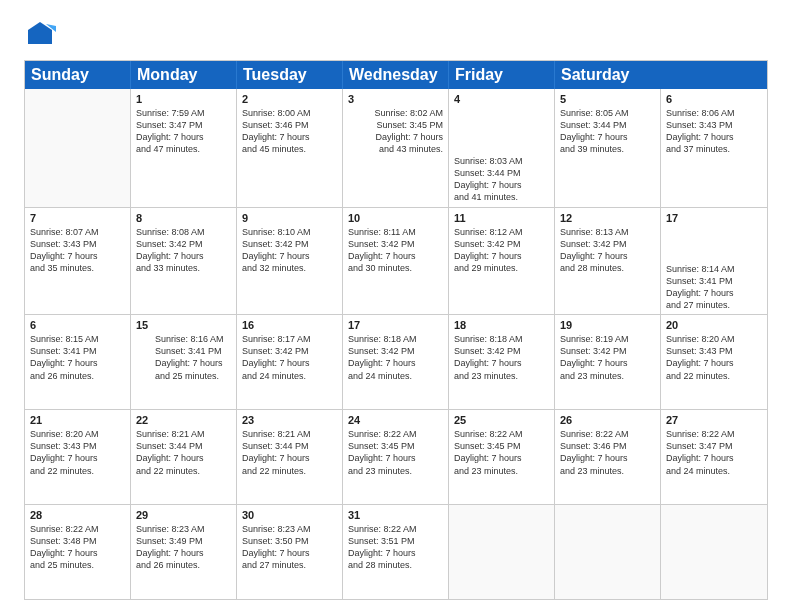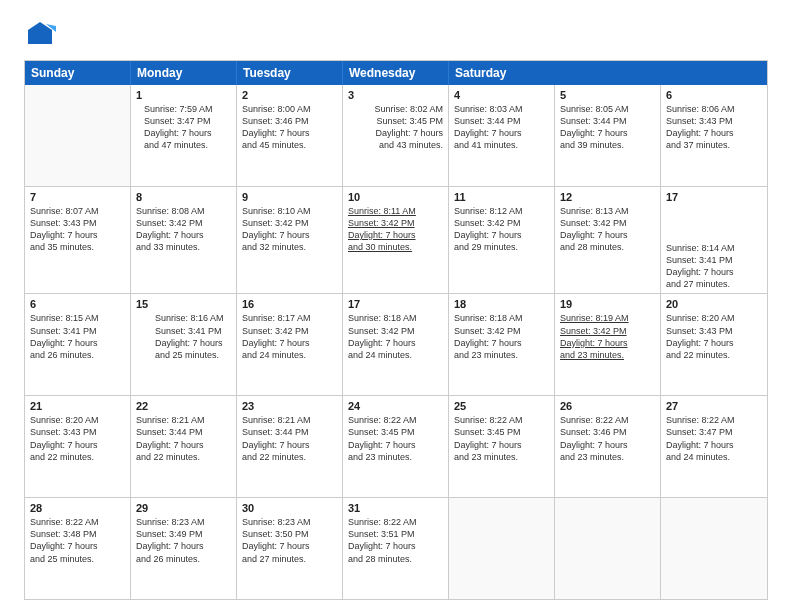--- a/index.html
+++ b/index.html
@@ -67,21 +67,21 @@
       flex-direction: column;
       border: 1px solid #ccc;
     }
     .cal-header {
       display: grid;
       grid-template-columns: repeat(7, 1fr);
       background: #1565c0;
     }
     .cal-header-cell {
       color: #fff;
-      font-size: 12px;
+      font-size: 16px;
       font-weight: bold;
       padding: 5px 6px;
       text-align: left;
       border-right: 1px solid #2979d0;
     }
     .cal-header-cell:last-child { border-right: none; }
     .cal-body {
       flex: 1;
       display: flex;
       flex-direction: column;
@@ -137,49 +137,50 @@
       <div class="subtitle"></div>
     </div>
   </div>
 
   <div class="calendar">
     <div class="cal-header">
     <div class="cal-header-cell">Sunday</div>
         <div class="cal-header-cell">Monday</div>
         <div class="cal-header-cell">Tuesday</div>
         <div class="cal-header-cell">Wednesday</div>
+        <div class="cal-header-cell">Friday</div>
         <div class="cal-header-cell">Saturday</div>
       </div>
     <div class="cal-body">
     <div class="cal-row">
           <div class="cal-cell empty"></div>
           <div class="cal-cell">
             <div class="day-num">1</div>
-            <div class="cell-text" style="white-space: pre-line; margin-left: 8px;">Sunrise: 7:59 AM
+            <div class="cell-text" style="white-space: pre-line;">Sunrise: 7:59 AM
 Sunset: 3:47 PM
 Daylight: 7 hours
 and 47 minutes.</div>
           </div>
           <div class="cal-cell">
             <div class="day-num">2</div>
             <div class="cell-text" style="white-space: pre-line;">Sunrise: 8:00 AM
 Sunset: 3:46 PM
 Daylight: 7 hours
 and 45 minutes.</div>
           </div>
           <div class="cal-cell">
             <div class="day-num">3</div>
             <div class="cell-text" style="white-space: pre-line; text-align: right;">Sunrise: 8:02 AM
 Sunset: 3:45 PM
 Daylight: 7 hours
 and 43 minutes.</div>
           </div>
           <div class="cal-cell">
             <div class="day-num">4</div>
-            <div class="cell-text" style="white-space: pre-line;">Sunrise: 8:03 AM
+            <div class="cell-text" style="white-space: pre-line; margin-top: 48px;">Sunrise: 8:03 AM
 Sunset: 3:44 PM
 Daylight: 7 hours
 and 41 minutes.</div>
           </div>
           <div class="cal-cell">
             <div class="day-num">5</div>
             <div class="cell-text" style="white-space: pre-line;">Sunrise: 8:05 AM
 Sunset: 3:44 PM
 Daylight: 7 hours
 and 39 minutes.</div>
@@ -209,21 +210,21 @@
           </div>
           <div class="cal-cell">
             <div class="day-num">9</div>
             <div class="cell-text" style="white-space: pre-line;">Sunrise: 8:10 AM
 Sunset: 3:42 PM
 Daylight: 7 hours
 and 32 minutes.</div>
           </div>
           <div class="cal-cell">
             <div class="day-num">10</div>
-            <div class="cell-text" style="white-space: pre-line; text-decoration: underline;">Sunrise: 8:11 AM
+            <div class="cell-text" style="white-space: pre-line;">Sunrise: 8:11 AM
 Sunset: 3:42 PM
 Daylight: 7 hours
 and 30 minutes.</div>
           </div>
           <div class="cal-cell">
             <div class="day-num">11</div>
             <div class="cell-text" style="white-space: pre-line;">Sunrise: 8:12 AM
 Sunset: 3:42 PM
 Daylight: 7 hours
 and 29 minutes.</div>
@@ -274,21 +275,21 @@
           </div>
           <div class="cal-cell">
             <div class="day-num">18</div>
             <div class="cell-text" style="white-space: pre-line;">Sunrise: 8:18 AM
 Sunset: 3:42 PM
 Daylight: 7 hours
 and 23 minutes.</div>
           </div>
           <div class="cal-cell">
             <div class="day-num">19</div>
-            <div class="cell-text" style="white-space: pre-line; text-decoration: underline;">Sunrise: 8:19 AM
+            <div class="cell-text" style="white-space: pre-line;">Sunrise: 8:19 AM
 Sunset: 3:42 PM
 Daylight: 7 hours
 and 23 minutes.</div>
           </div>
           <div class="cal-cell">
             <div class="day-num">20</div>
             <div class="cell-text" style="white-space: pre-line;">Sunrise: 8:20 AM
 Sunset: 3:43 PM
 Daylight: 7 hours
 and 22 minutes.</div>

